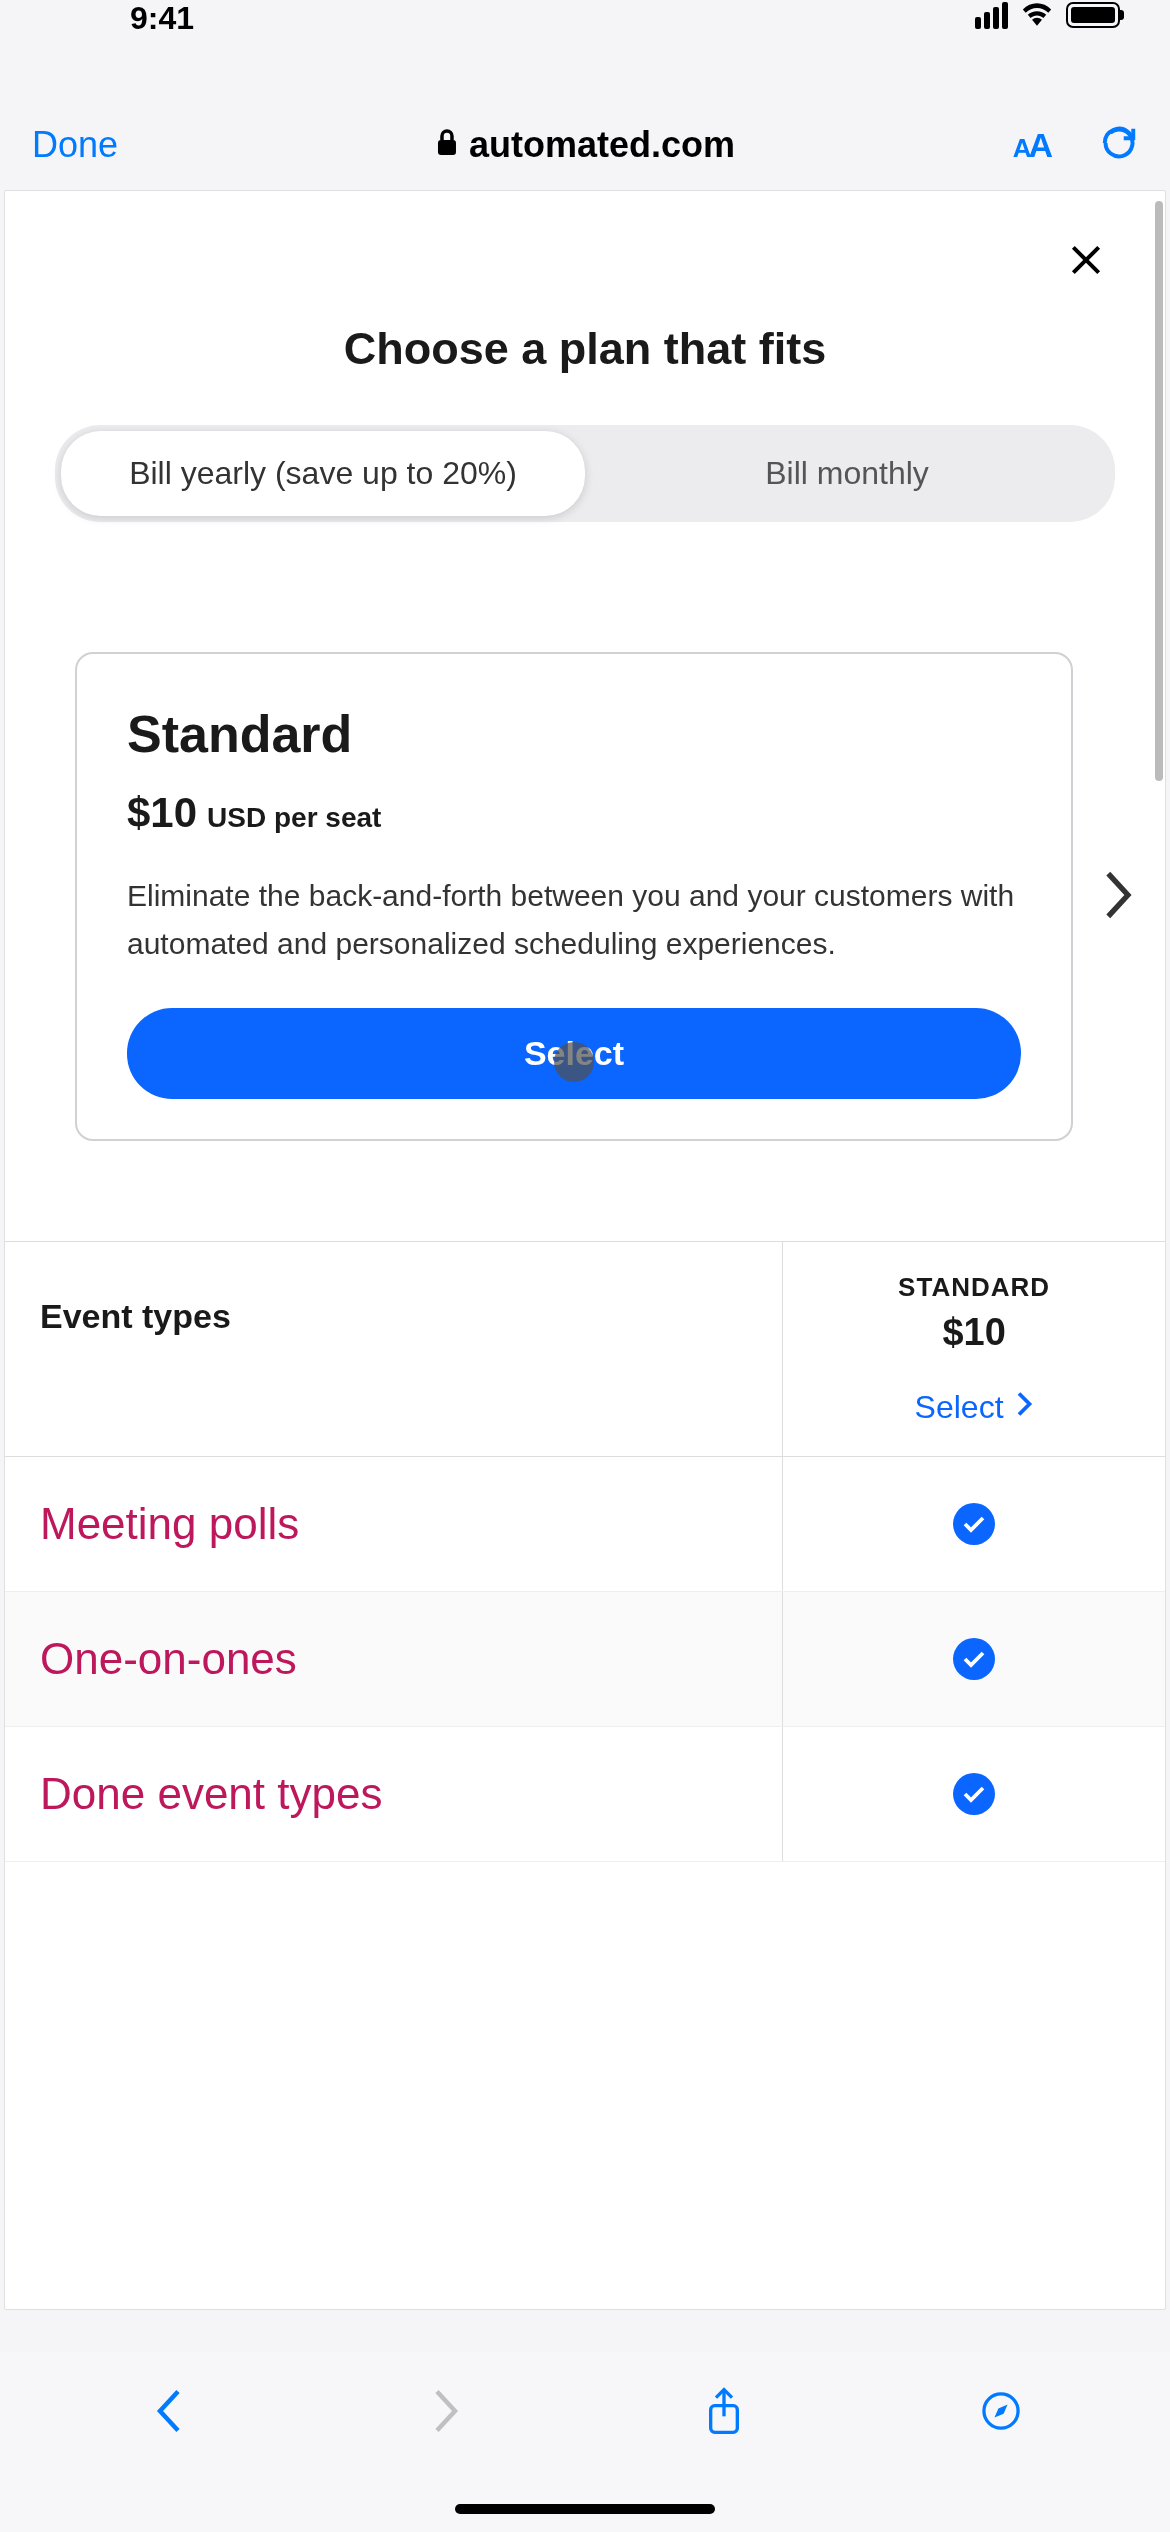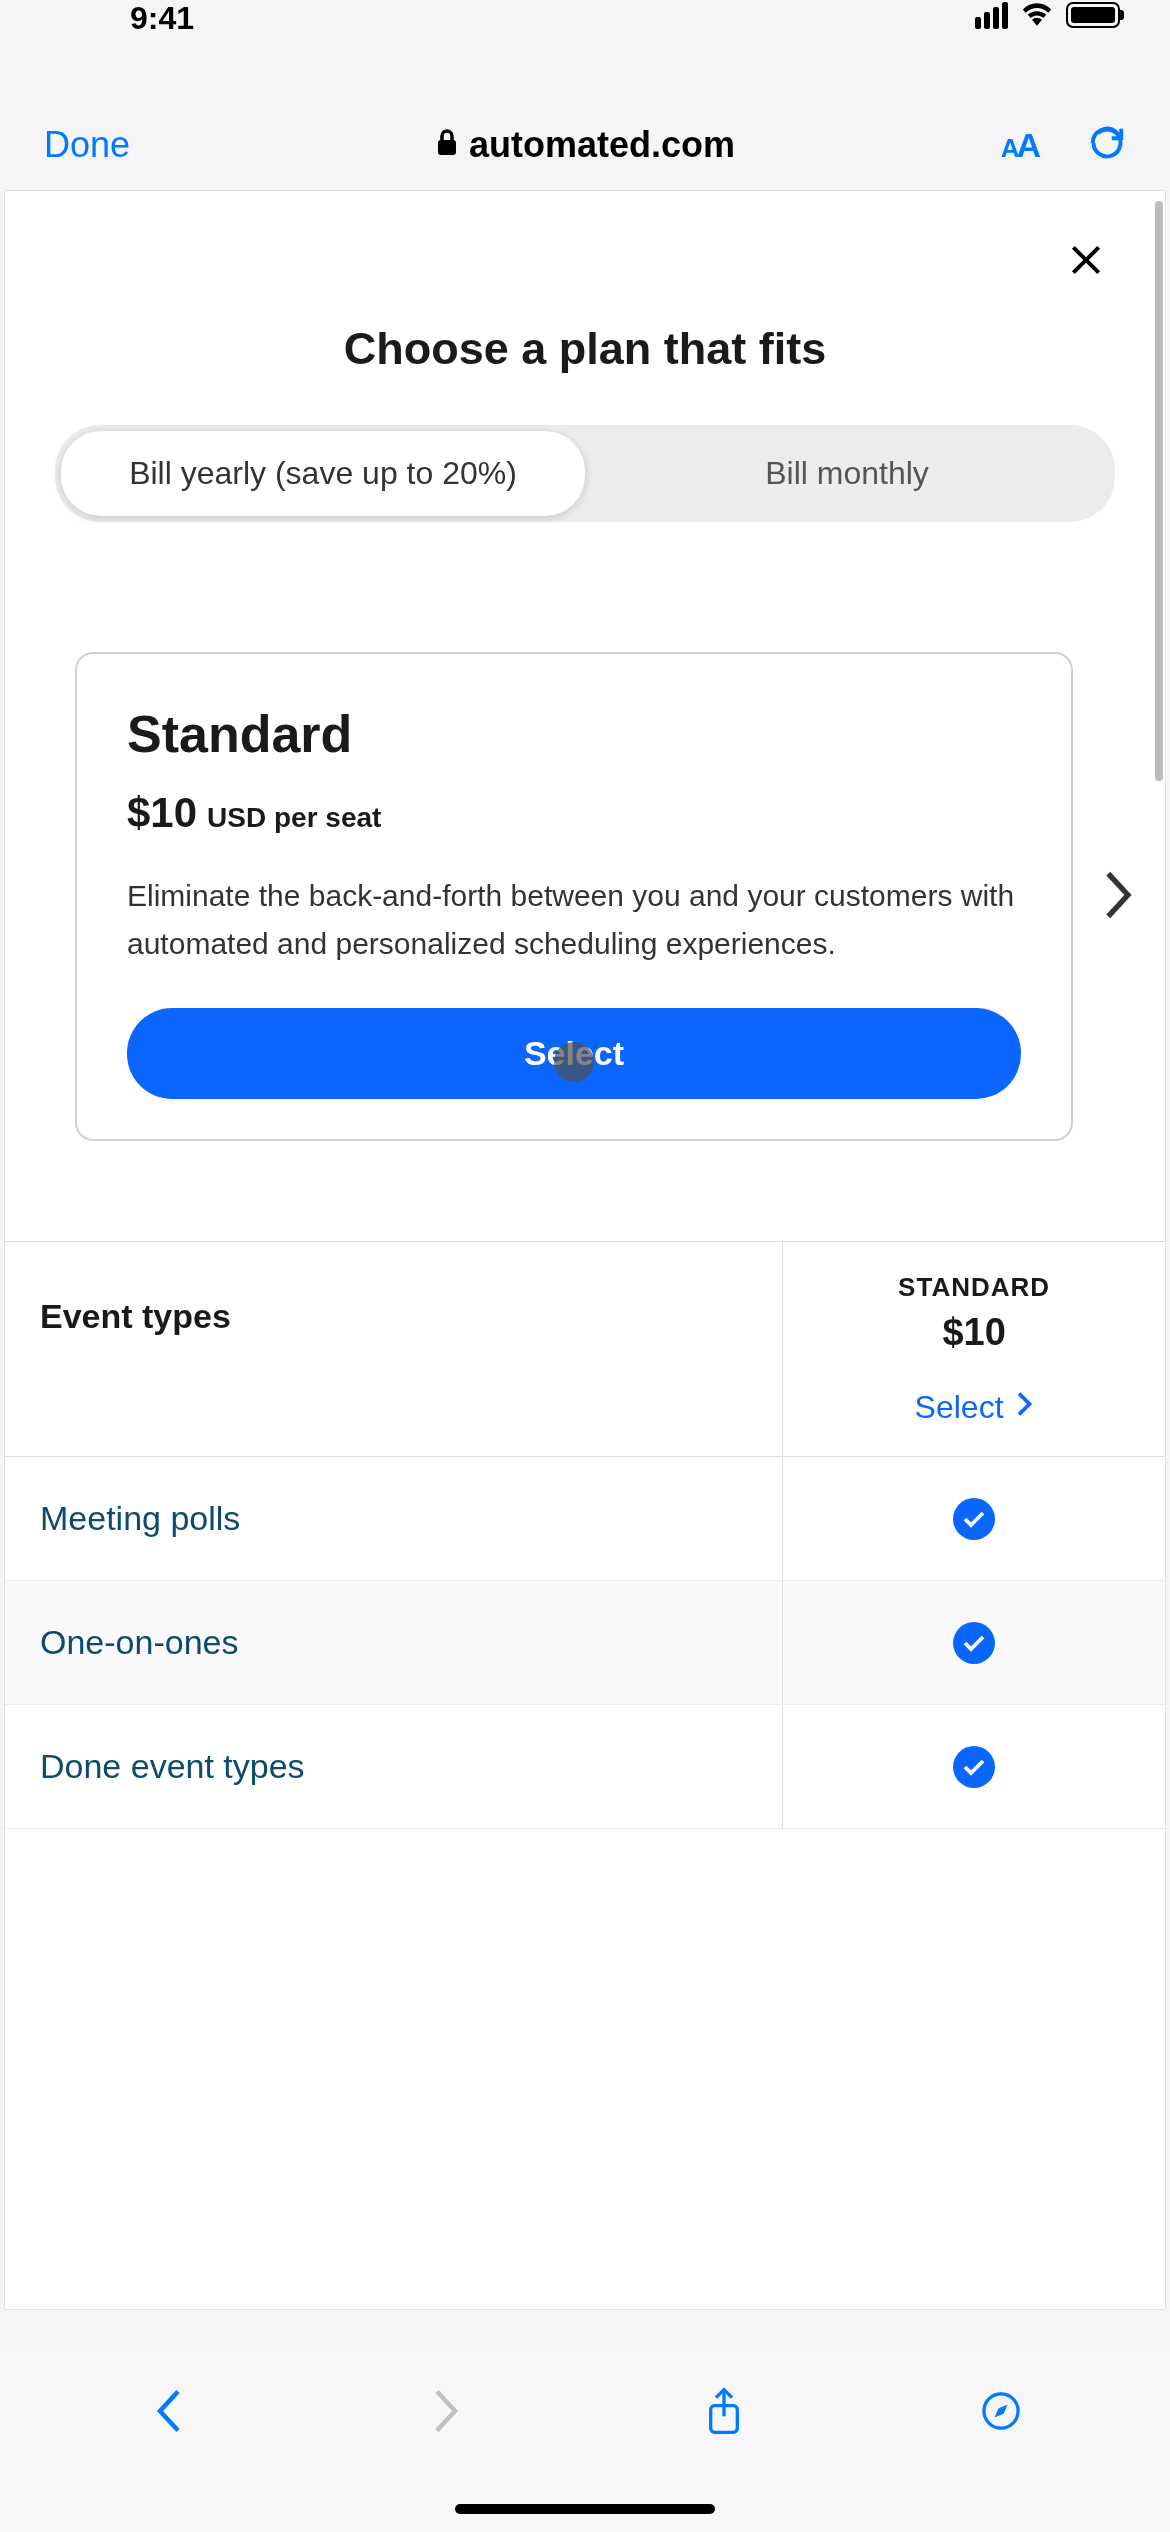--- a/index.html
+++ b/index.html
@@ -75,21 +75,21 @@
       background: #000;
       border-radius: 3px;
     }
     
     
     .browser-nav {
       height: 90px;
       display: flex;
       align-items: center;
       justify-content: space-between;
-      padding: 0 44px;
+      padding: 0 32px;
     }
     .done-btn {
       color: #007aff;
       font-size: 36px;
       font-weight: 400;
     }
     .url-wrap {
       display: flex;
       align-items: center;
       gap: 10px;
@@ -297,22 +297,22 @@
     
     .feature-row {
       display: flex;
       align-items: stretch;
       border-bottom: 1px solid #eee;
     }
     .feature-row:nth-child(odd) { background: #fafafb; }
     .feature-name {
       width: 67%;
       padding: 42px 35px;
-      font-size: 34px;
-      color: #0c4a6e;
+      font-size: 44px;
+      color: #be185d;
     }
     .feature-check {
       width: 33%;
       border-left: 1px solid #ddd;
       display: flex;
       align-items: center;
       justify-content: center;
     }
     .check-circle {
       width: 42px;

